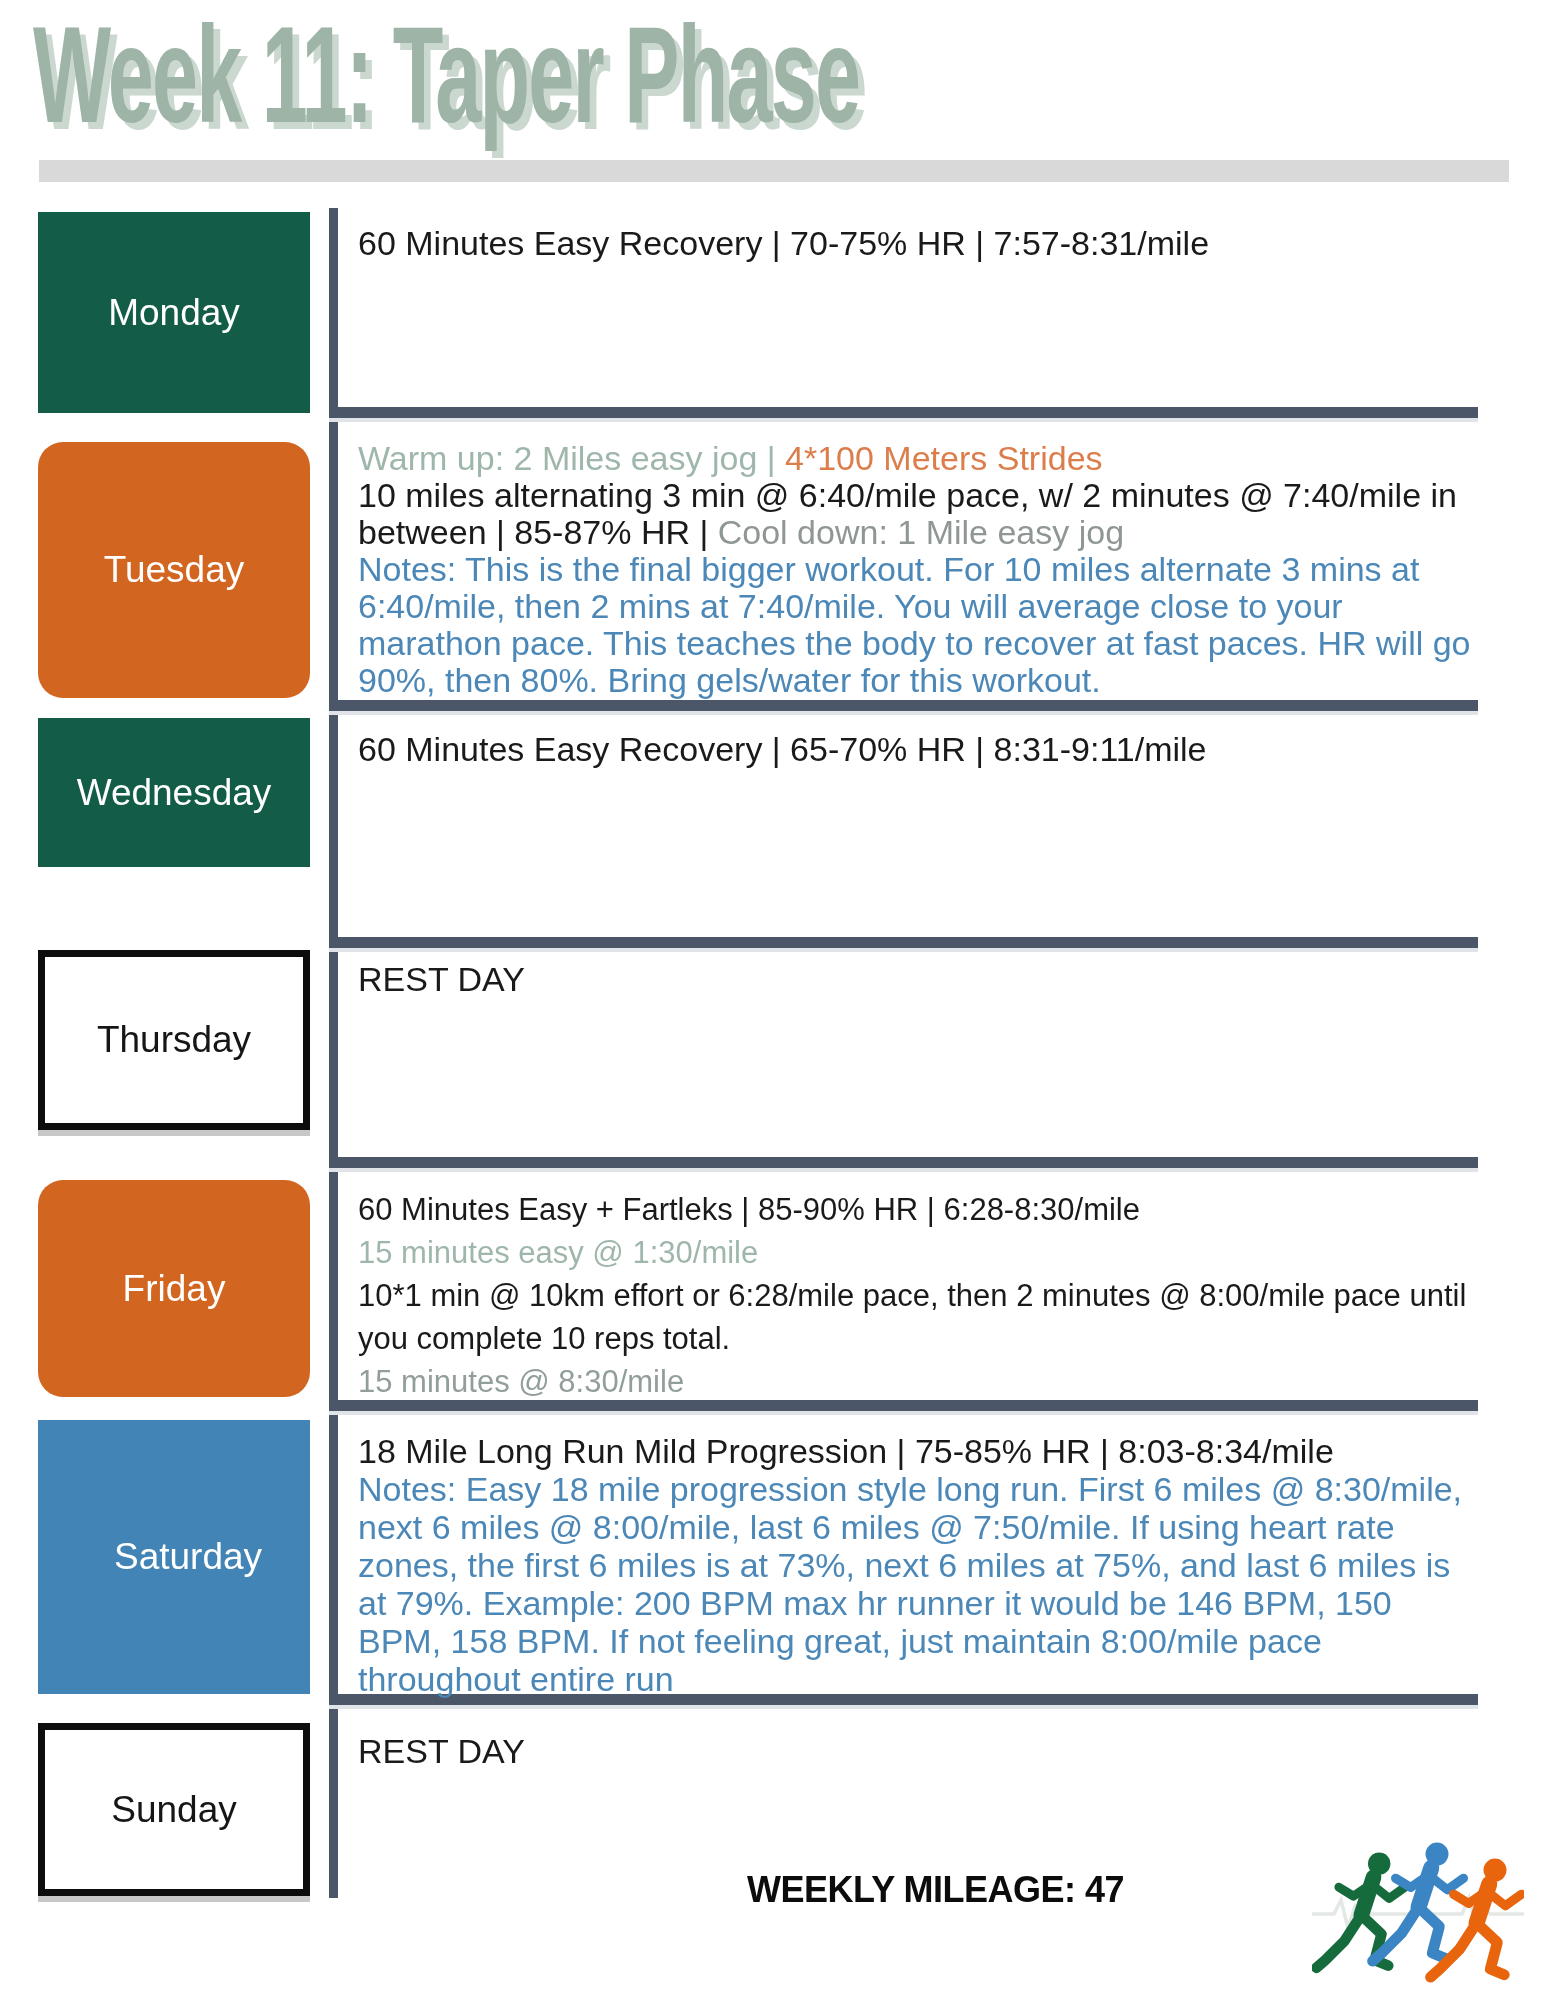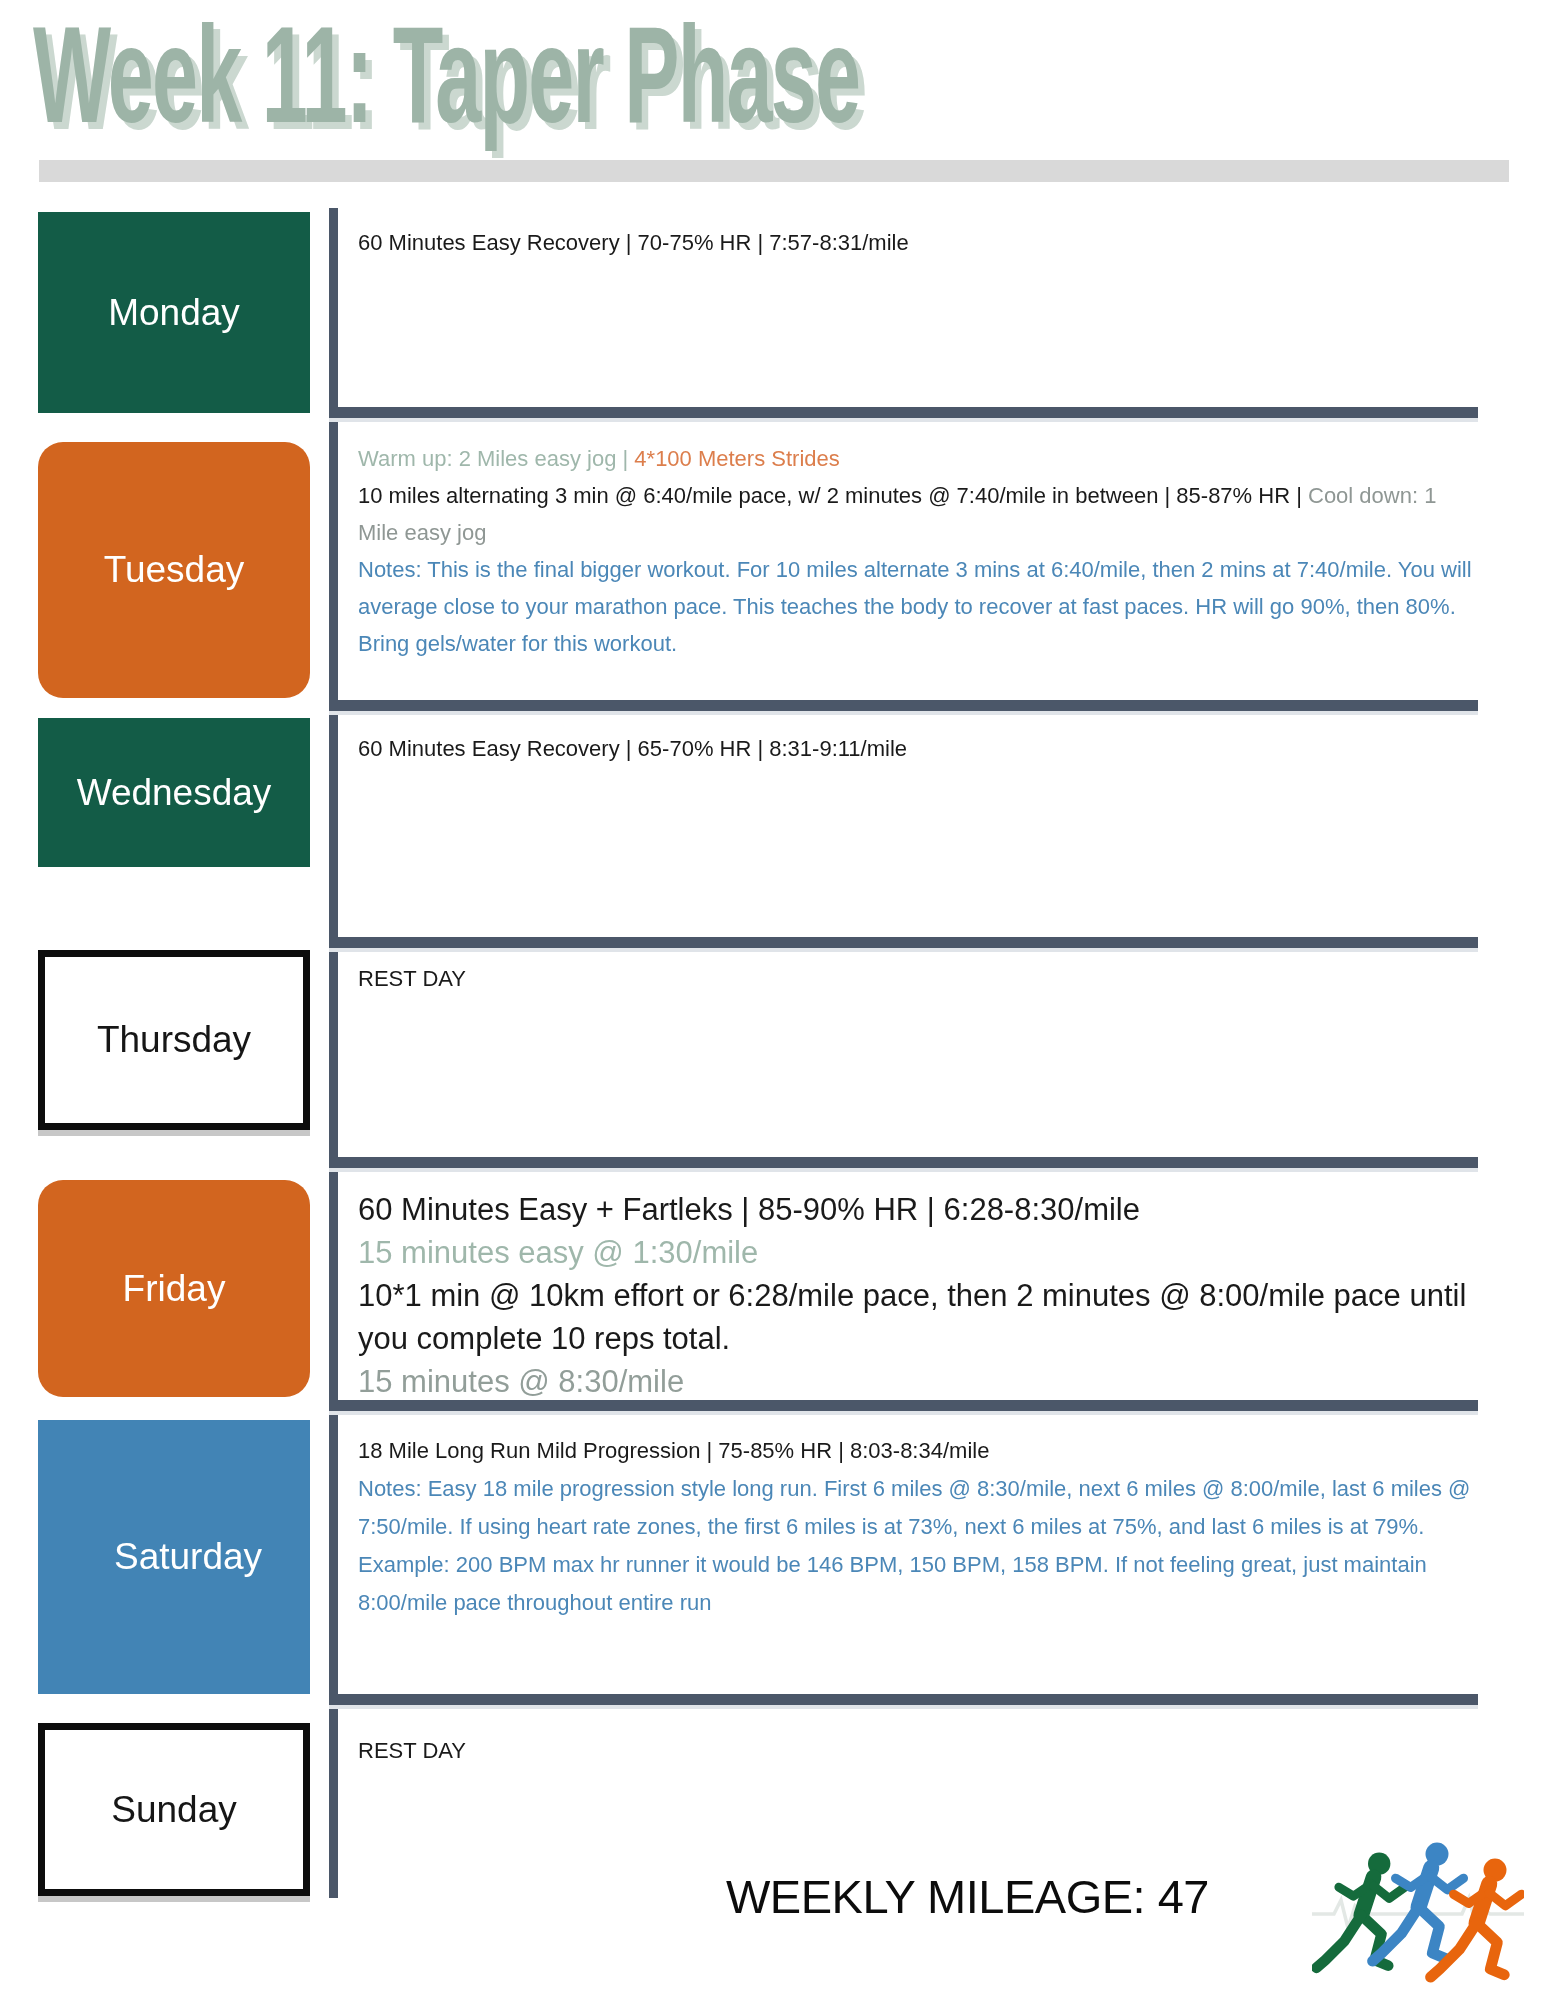--- a/index.html
+++ b/index.html
@@ -27,38 +27,38 @@
   .daylabel{font-size:37px;color:#ffffff;}
   .bordered .daylabel{color:#161616;}
   .box-mon{top:212px;height:201px}
   .box-tue{top:442px;height:256px}
   .box-wed{top:718px;height:149px}
   .box-thu{top:950px;height:180px}
   .box-fri{top:1180px;height:217px}
   .box-sat{top:1420px;height:274px}
   .box-sun{top:1723px;height:173px}
 
-  .cell{position:absolute;left:358px;width:1120px;font-size:22px;line-height:38px;color:var(--text-black,#1A1A1A);}
+  .cell{position:absolute;left:358px;width:1120px;font-size:34px;line-height:38px;color:var(--text-black,#1A1A1A);}
   .cell p{margin:0;}
   .cell-mon{top:224px}
   .cell-tue{top:440px;line-height:37px}
   .cell-wed{top:730px}
   .cell-thu{top:960px}
   .cell-fri{top:1188px;font-size:31px;line-height:43px}
   .cell-sat{top:1432px}
   .cell-sun{top:1732px}
 
   .t-black{color:var(--text-black,#1A1A1A);}
   .t-sage{color:var(--text-sage,#9FB7AB);}
   .t-orange{color:var(--text-orange,#DC7E4C);}
   .t-gray{color:var(--text-gray,#8F9794);}
   .t-graysage{color:var(--text-graysage,#929E99);}
   .t-blue{color:var(--text-blue,#4B87B7);}
 
-  .footer{position:absolute;left:726px;top:1869px;font-size:47px;font-weight:normal;letter-spacing:-.5px;color:#0C0C0C;}
+  .footer{position:absolute;left:747px;top:1869px;font-size:36px;font-weight:bold;letter-spacing:-.5px;color:#0C0C0C;}
   .runners{position:absolute;left:1312px;top:1836px;}
 </style>
 </head>
 <body>
 
 <div class="page">
 
   <div class="title">Week 11: Taper Phase</div>
   <div class="graybar"></div>
 

